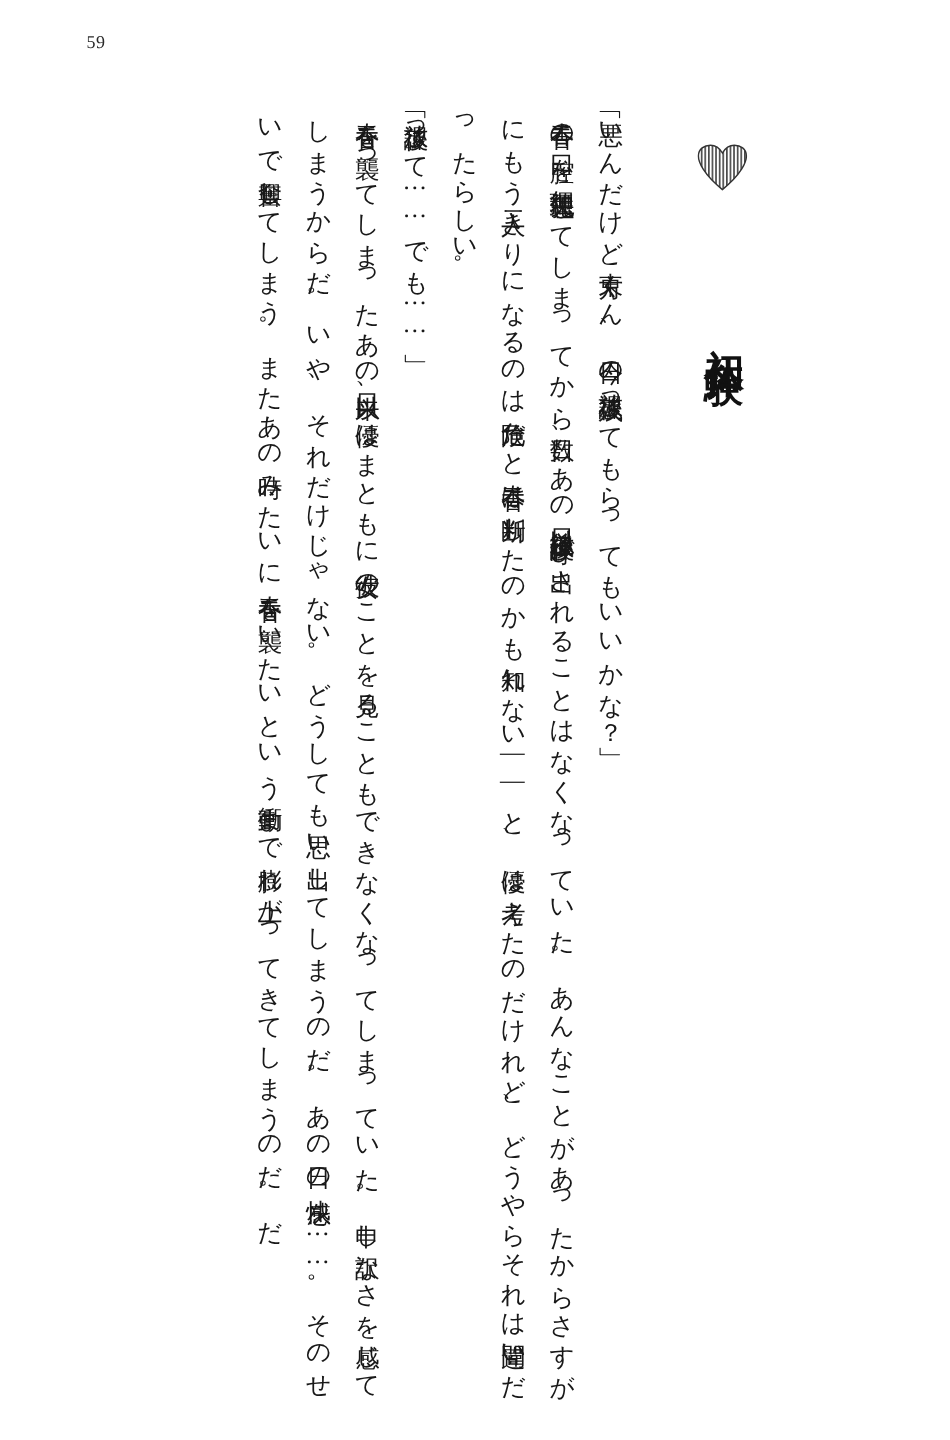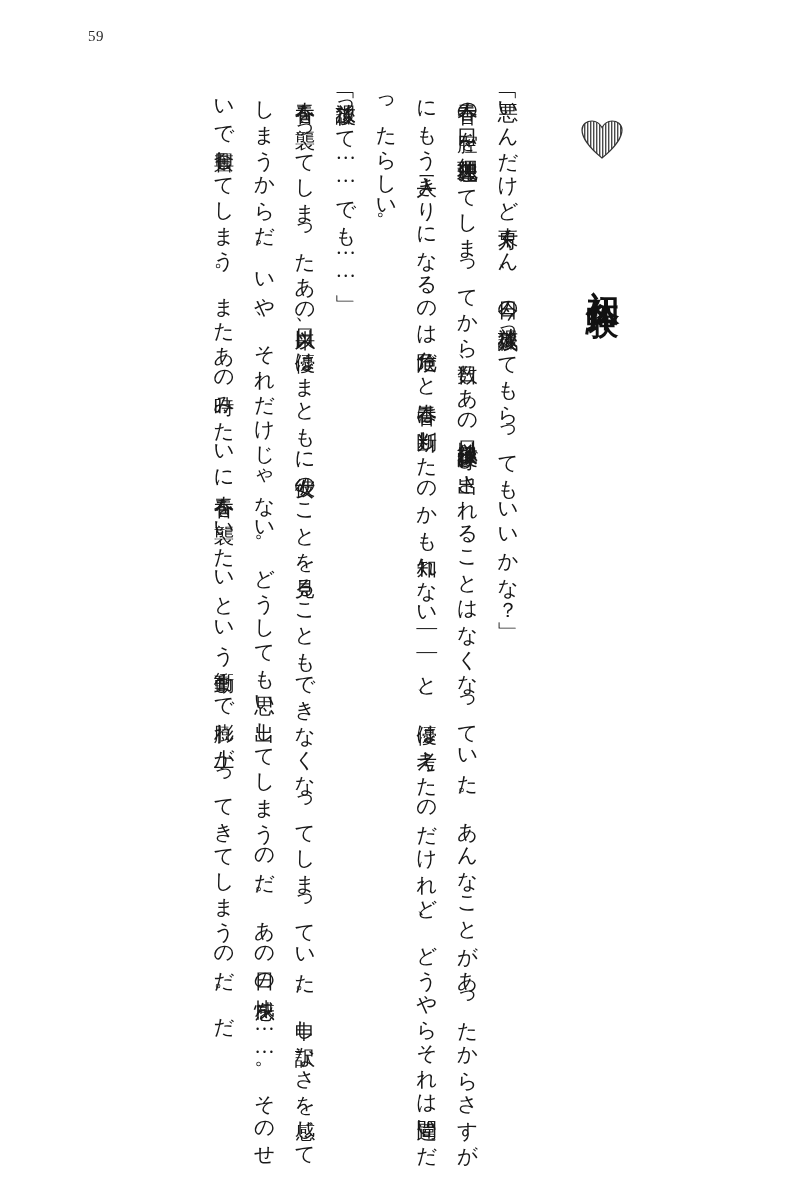--- a/index.html
+++ b/index.html
@@ -12,21 +12,21 @@
     width: 792px;
     height: 1200px;
     background: #ffffff;
     overflow: hidden;
     font-family: "Liberation Serif", "DejaVu Serif", serif;
     color: #1a1a1a;
   }
   .page-number {
     position: absolute;
     top: 28px;
-    left: 88px;
+    left: 72px;
     font-size: 15px;
     letter-spacing: 0.5px;
     color: #2a2a2a;
     font-family: "Liberation Serif", "DejaVu Serif", serif;
   }
 
   
   .text-body {
     position: absolute;
     top: 86px;

